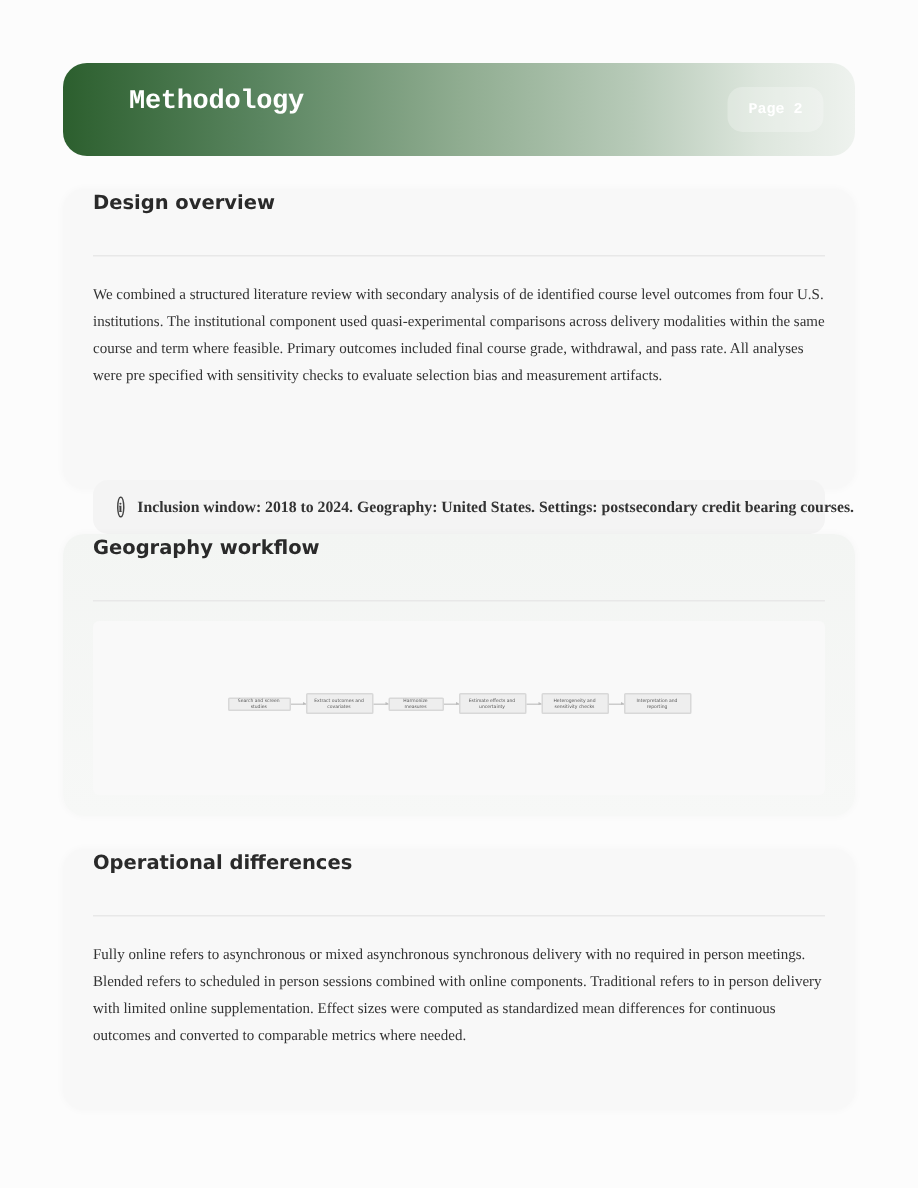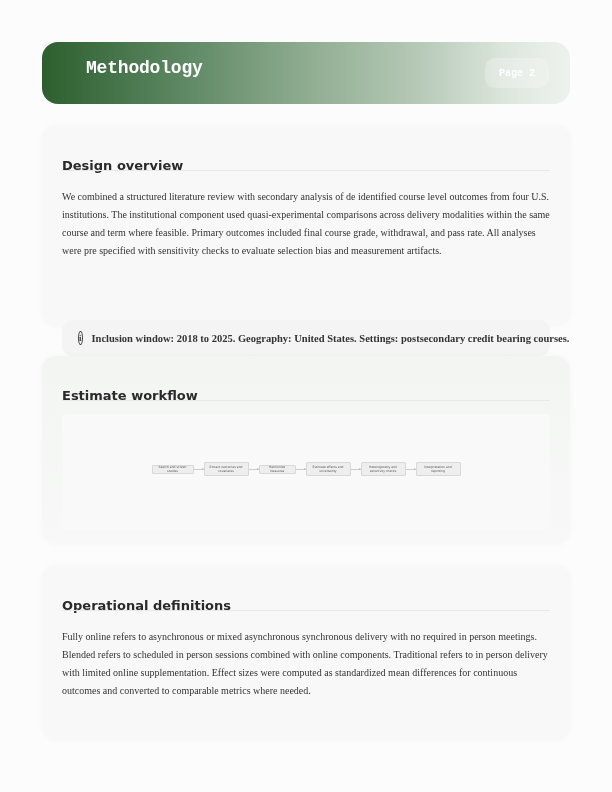--- a/index.html
+++ b/index.html
@@ -25,21 +25,21 @@
       border-radius: 10px; background: rgba(255,255,255,0.25);
       display: flex; align-items: center; justify-content: center;
       font-family: Liberation Mono, monospace; font-size: 10px; font-weight: bold; color: #ffffff;
     }
     .card {
       position: absolute; left: 42px; width: 528px;
       border-radius: 14px; background: #f8f8f8;
       box-shadow: 0 0 6px rgba(0,0,0,0.03);
     }
     .card-title {
-      position: absolute; left: 20px; top: 32px;
+      position: absolute; left: 20px; top: 2px;
       font-family: "DejaVu Sans", "Liberation Sans", sans-serif;
       font-size: 13px; font-weight: bold; color: #2a2a2a;
     }
     .card-rule {
       position: absolute; left: 20px; right: 20px; top: 44px; height: 1px; background: #e8e8e8;
     }
     .card-body {
       position: absolute; left: 20px; right: 20px; top: 62px;
       font-size: 10px; line-height: 18px; color: #333;
     }
@@ -89,40 +89,40 @@
 </div>
 
 <div class="card" id="card-design">
   <div class="card-title">Design overview</div>
   <div class="card-rule"></div>
   <div class="card-body">We combined a structured literature review with secondary analysis of de identified course level outcomes from four U.S. institutions. The institutional component used quasi-experimental comparisons across delivery modalities within the same course and term where feasible. Primary outcomes included final course grade, withdrawal, and pass rate. All analyses were pre specified with sensitivity checks to evaluate selection bias and measurement artifacts.</div>
 </div>
 
 <div class="callout">
   <div class="callout-icon">i</div>
-  <div class="callout-text">Inclusion window: 2018 to 2025. Geography: United States. Settings: postsecondary credit bearing courses.</div>
+  <div class="callout-text">Inclusion window: 2018 to 2024. Geography: United States. Settings: postsecondary credit bearing courses.</div>
 </div>
 
 <div class="card" id="card-workflow">
-  <div class="card-title">Estimate workflow</div>
+  <div class="card-title">Geography workflow</div>
   <div class="card-rule"></div>
   <div class="flow-area">
     <div class="flow">
       <div class="flow-node" style="width:42px;height:9px;">Search and screen studies</div>
       <div class="flow-arrow"></div>
       <div class="flow-node" style="width:45px;height:14px;">Extract outcomes and covariates</div>
       <div class="flow-arrow"></div>
       <div class="flow-node" style="width:37px;height:9px;">Harmonize measures</div>
       <div class="flow-arrow"></div>
       <div class="flow-node" style="width:45px;height:14px;">Estimate effects and uncertainty</div>
       <div class="flow-arrow"></div>
       <div class="flow-node" style="width:45px;height:14px;">Heterogeneity and sensitivity checks</div>
       <div class="flow-arrow"></div>
       <div class="flow-node" style="width:45px;height:14px;">Interpretation and reporting</div>
     </div>
   </div>
 </div>
 
 <div class="card" id="card-defs">
-  <div class="card-title">Operational definitions</div>
+  <div class="card-title">Operational differences</div>
   <div class="card-rule"></div>
   <div class="card-body">Fully online refers to asynchronous or mixed asynchronous synchronous delivery with no required in person meetings. Blended refers to scheduled in person sessions combined with online components. Traditional refers to in person delivery with limited online supplementation. Effect sizes were computed as standardized mean differences for continuous outcomes and converted to comparable metrics where needed.</div>
 </div>
 
 </body></html>

